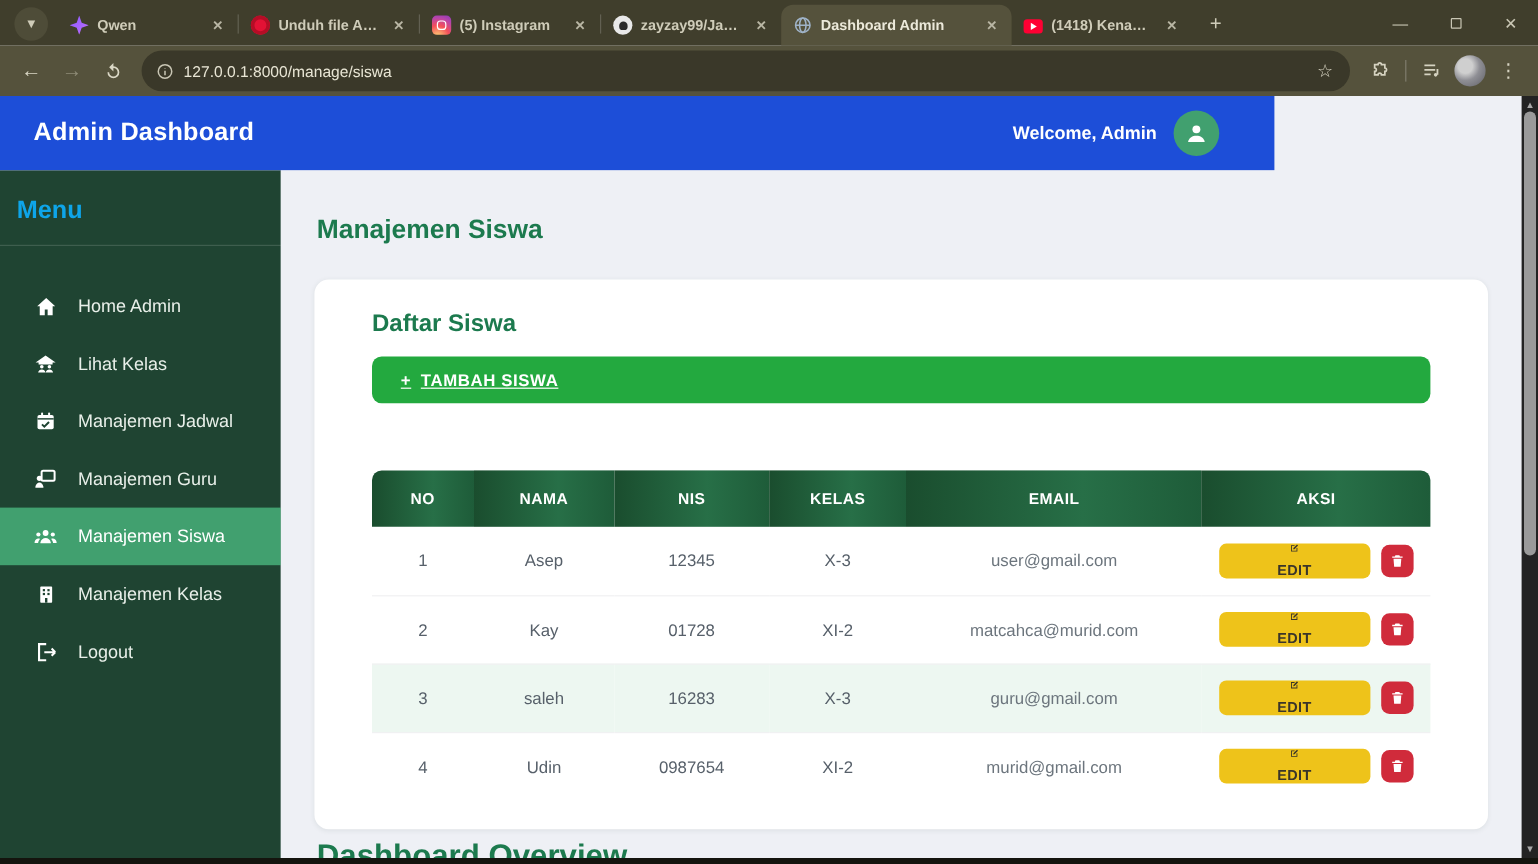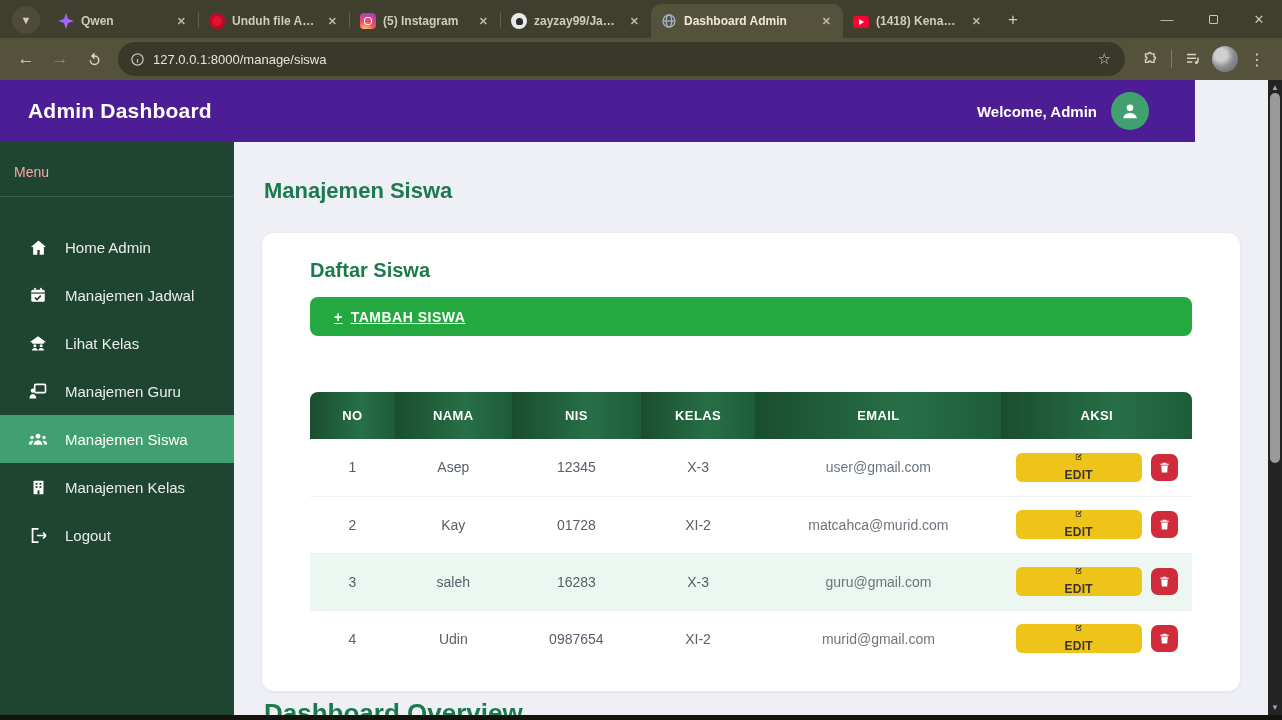--- a/index.html
+++ b/index.html
@@ -49,31 +49,31 @@
               display:flex; align-items:center; padding:12px 12px; gap:8px; }
   .url-text { color:#e8e5d4; font-size:13px; flex:1; }
   .pill-star { color:#d6d3c1; font-size:15px; padding-right:2px; }
   .tb-icon { width:30px; height:30px; display:flex; align-items:center; justify-content:center;
              color:#d6d3c1; flex:none; }
   .tb-sep { width:1px; height:18px; background:rgba(255,255,255,.25); margin:0 4px; flex:none; }
   .profile-avatar { width:26px; height:26px; border-radius:50%;
         background:radial-gradient(circle at 35% 35%, #cfcfcf 0 25%, #8f8f95 50%, #5f5f66 100%); }
 
   
-  .app-header { position:absolute; top:80px; left:0; width:1195px; height:62px; background:#4c1d95;
+  .app-header { position:absolute; top:80px; left:0; width:1062px; height:62px; background:#1d4ed8;
                 display:flex; align-items:center; padding:0 46px 0 28px; }
   .app-title { color:#fff; font-size:21px; font-weight:700; letter-spacing:.2px; }
   .header-right { margin-left:auto; display:flex; align-items:center; gap:14px; }
   .welcome-text { color:#fff; font-size:15px; font-weight:600; }
   .user-avatar { width:38px; height:38px; border-radius:50%; background:#41a06f;
                  display:flex; align-items:center; justify-content:center; }
 
   
   .sidebar { position:absolute; top:142px; left:0; width:234px; height:578px; background:#1f4432; }
-  .menu-label { color:#fca5a5; font-size:14px; font-weight:400; padding:22px 0 16px 14px; }
+  .menu-label { color:#0ea5e9; font-size:21px; font-weight:700; padding:22px 0 16px 14px; }
   .menu-divider { height:1px; background:rgba(255,255,255,.14); }
   .nav-list { padding-top:26px; }
   .nav-item { height:48px; display:flex; align-items:center; gap:17px; padding-left:28px;
               color:#e8efe9; font-size:15px; font-weight:500; }
   .nav-item.active { background:#41a06f; color:#fff; }
   .nav-item .nicon { width:20px; display:flex; justify-content:center; flex:none; }
 
   
   .main { position:absolute; top:142px; left:234px; width:1034px; height:578px;
           background:#eef0f5; overflow:hidden; }
@@ -239,41 +239,41 @@
         <svg width="19" height="19" viewBox="0 0 24 24" fill="#fff">
             <path d="M12 3 2.5 11.5h2.7V21h5.3v-6h3v6h5.3v-9.5h2.7z"></path>
           </svg>
       </span>
       <span>Home Admin</span>
     </div>
 
 
     <div class="nav-item">
       <span class="nicon">
+        <svg width="20" height="20" viewBox="0 0 24 24" fill="#fff">
+          <path d="M12 4 2 11h3v1.8h14V11h3z"></path>
+          <circle cx="8.2" cy="15.2" r="1.8"></circle>
+            <circle cx="15.8" cy="15.2" r="1.8"></circle>
+          <path d="M4.5 21c.4-2 1.9-3.1 3.7-3.1S11.5 19 11.9 21zM12.1 21c.4-2 1.9-3.1 3.7-3.1s3.3 1.1 3.7 3.1z"></path>
+        </svg>
+      </span>
+      <span>Lihat Kelas</span>
+    </div>
+
+    <div class="nav-item">
+      <span class="nicon">
         <svg width="18" height="18" viewBox="0 0 24 24">
           <rect x="3" y="5" width="18" height="16" rx="2" fill="#fff"></rect>
           <rect x="3" y="8.6" width="18" height="1.6" fill="#1f4432"></rect>
           <rect x="7" y="2.4" width="2.2" height="4.2" rx="1" fill="#fff"></rect>
           <rect x="14.8" y="2.4" width="2.2" height="4.2" rx="1" fill="#fff"></rect>
           <path d="M8 15.5l2.6 2.6 5.2-5.2" fill="none" stroke="#1f4432" stroke-width="2.2"></path>
         </svg>
       </span>
       <span>Manajemen Jadwal</span>
-    </div>
-
-    <div class="nav-item">
-      <span class="nicon">
-        <svg width="20" height="20" viewBox="0 0 24 24" fill="#fff">
-          <path d="M12 4 2 11h3v1.8h14V11h3z"></path>
-          <circle cx="8.2" cy="15.2" r="1.8"></circle>
-            <circle cx="15.8" cy="15.2" r="1.8"></circle>
-          <path d="M4.5 21c.4-2 1.9-3.1 3.7-3.1S11.5 19 11.9 21zM12.1 21c.4-2 1.9-3.1 3.7-3.1s3.3 1.1 3.7 3.1z"></path>
-        </svg>
-      </span>
-      <span>Lihat Kelas</span>
     </div>
 
     <div class="nav-item">
       <span class="nicon">
         <svg width="20" height="20" viewBox="0 0 24 24">
           <rect x="8" y="4" width="13" height="10" rx="1.5" fill="none" stroke="#fff" stroke-width="2"></rect>
           <circle cx="5.8" cy="11.5" r="2.6" fill="#fff"></circle>
           <path d="M1.8 20c.5-2.8 2.1-4.4 4-4.4s3.5 1.6 4 4.4v1h-8z" fill="#fff"></path>
         </svg>
       </span>

